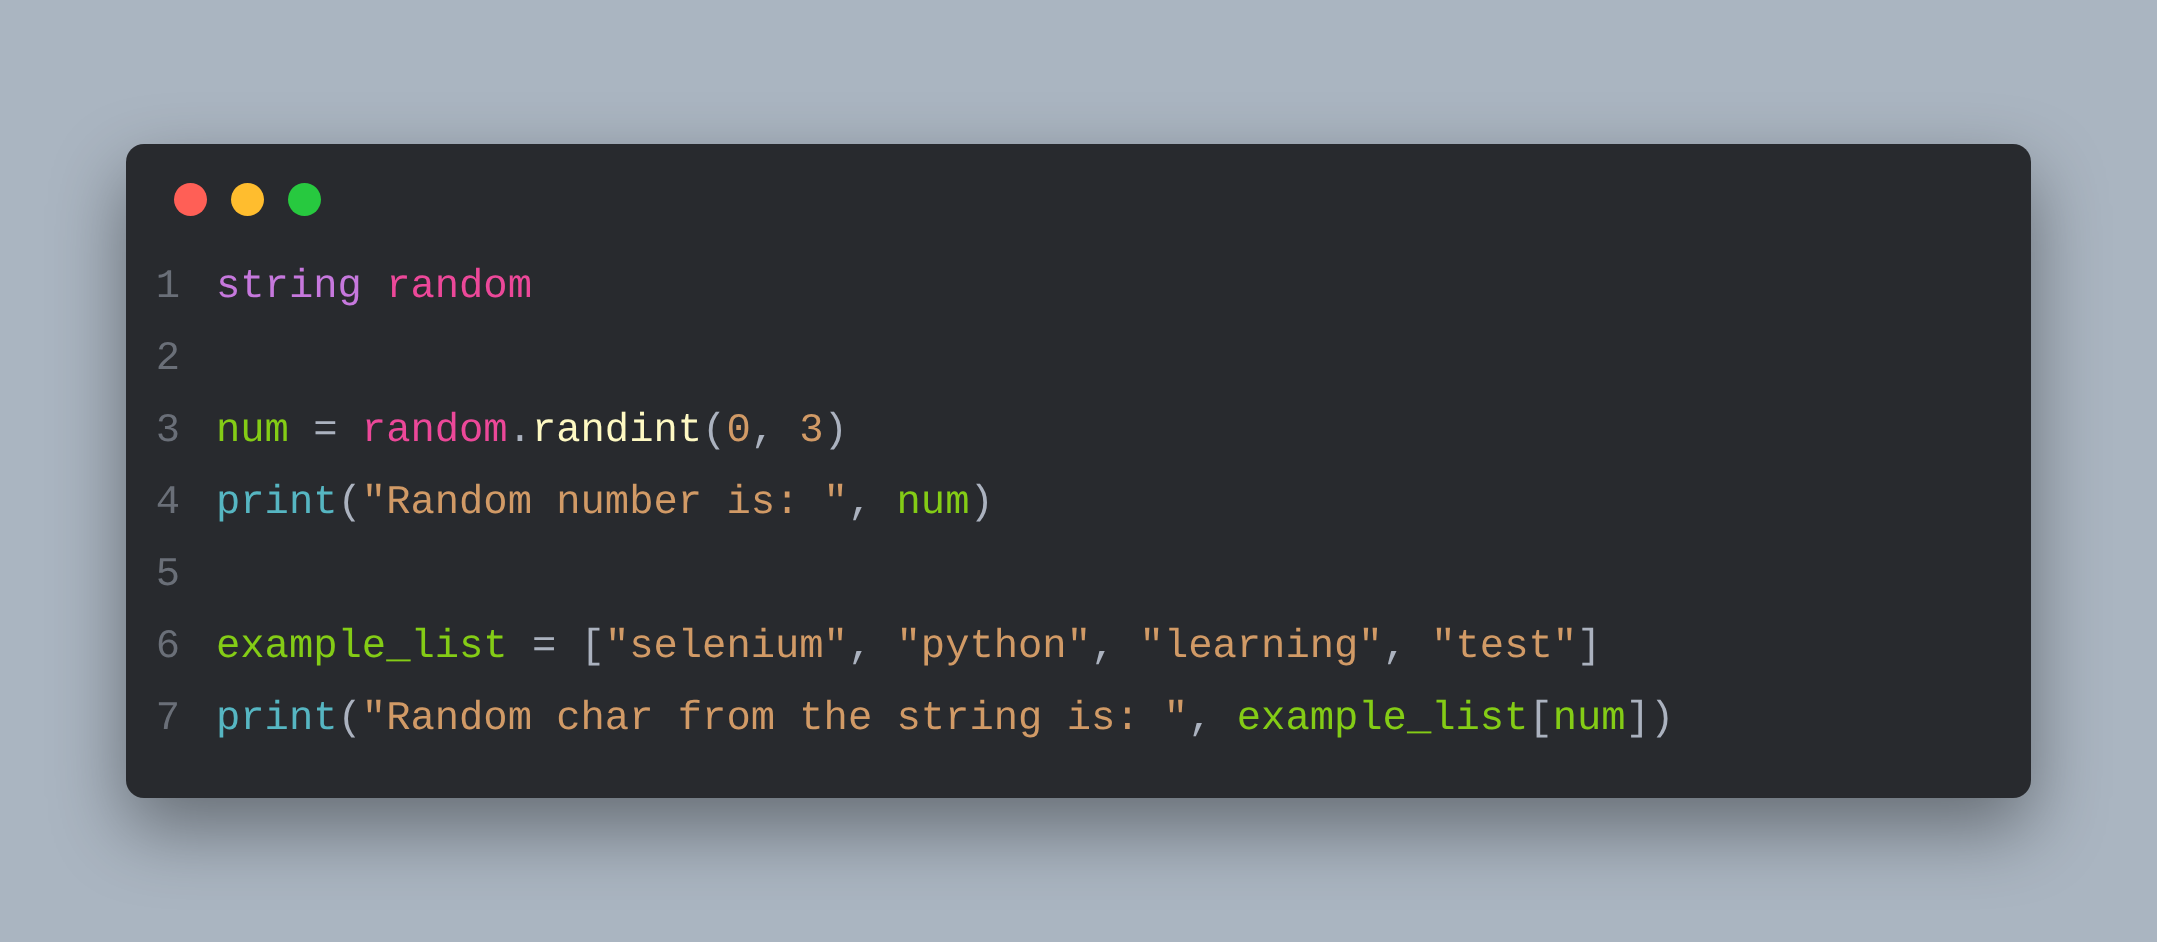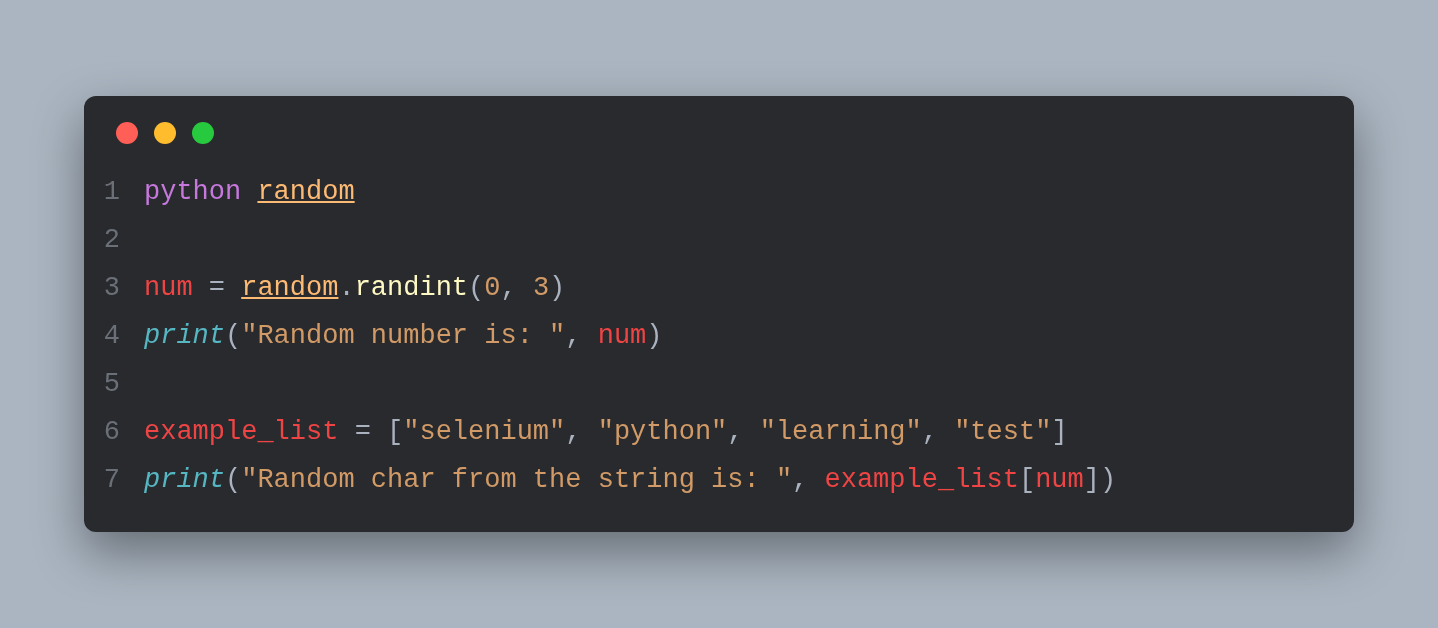--- a/index.html
+++ b/index.html
@@ -50,43 +50,43 @@
       width: 60px;
       text-align: right;
       padding-right: 24px;
       user-select: none;
       flex-shrink: 0;
     }
     .line-content {
       color: #abb2bf;
     }
     .tok-keyword { color: #c678dd; }
-    .tok-module { color: #fdba74; text-decoration: underline; }
-    .tok-variable { color: #ef4444; }
+    .tok-module { color: #ec4899; }
+    .tok-variable { color: #84cc16; }
     .tok-operator { color: #abb2bf; }
     .tok-punct { color: #abb2bf; }
     .tok-call { color: #fef9c3; }
     .tok-number { color: #d19a66; }
     .tok-string { color: #d19a66; }
-    .tok-builtin { color: #56b6c2; font-style: italic; }
+    .tok-builtin { color: #56b6c2; }
   </style>
 </head>
 <body>
 
 <div class="window">
   <div class="traffic-lights">
     <div class="traffic-light tl-red"></div>
     <div class="traffic-light tl-yellow"></div>
     <div class="traffic-light tl-green"></div>
   </div>
   <div class="code-area">
 
     <div class="code-line">
       <span class="line-num">1</span>
-      <span class="line-content"><span class="tok-keyword">python</span><span> </span><span class="tok-module">random</span></span>
+      <span class="line-content"><span class="tok-keyword">string</span><span> </span><span class="tok-module">random</span></span>
     </div>
 
     <div class="code-line">
       <span class="line-num">2</span>
       <span class="line-content"></span>
     </div>
 
     <div class="code-line">
       <span class="line-num">3</span>
       <span class="line-content"><span class="tok-variable">num</span><span> </span><span class="tok-operator">=</span><span> </span><span class="tok-module">random</span><span class="tok-punct">.</span><span class="tok-call">randint</span><span class="tok-punct">(</span><span class="tok-number">0</span><span class="tok-punct">,</span><span> </span><span class="tok-number">3</span><span class="tok-punct">)</span></span>

